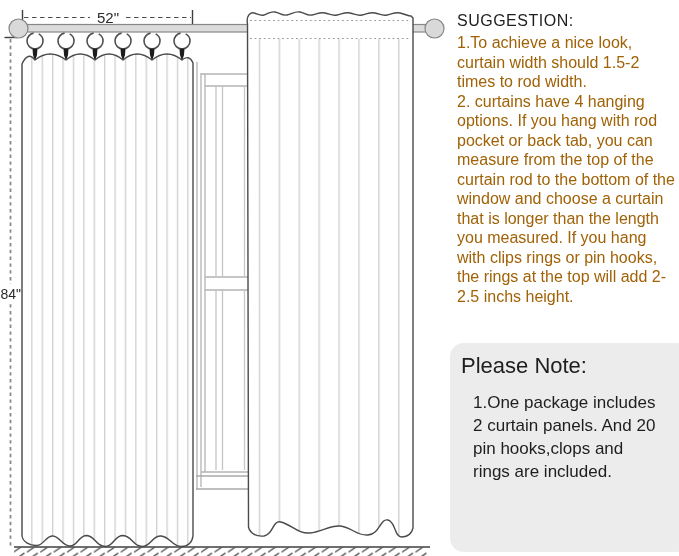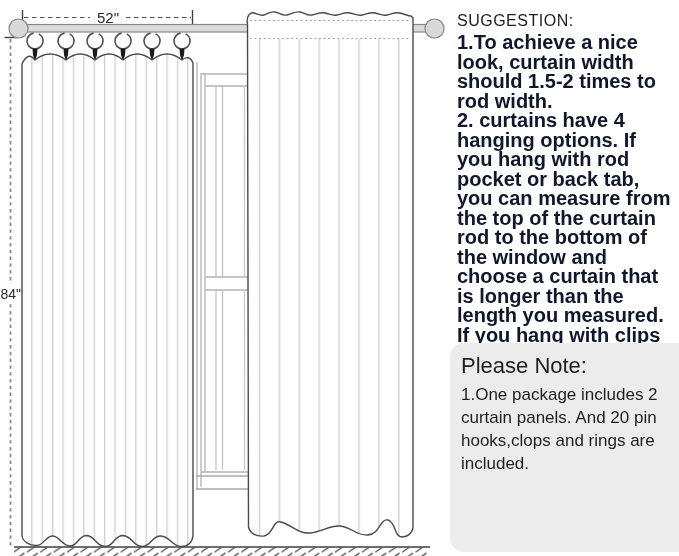--- a/index.html
+++ b/index.html
@@ -8,32 +8,32 @@
     font-family:"Liberation Sans",sans-serif;color:#222;
   }
   .diagram{position:absolute;left:0;top:0;}
   .suggestion{
     position:absolute;left:457px;top:12px;width:219px;
   }
   .suggestion h1{
     margin:0 0 3px 0;font-size:16px;font-weight:500;letter-spacing:0.5px;color:#1e1e1e;
   }
   .suggestion p{
-    margin:0;font-size:20px;line-height:19.5px;font-weight:700;color:#0f172a;
+    margin:0;font-size:16px;line-height:19.5px;font-weight:400;color:#a16207;
   }
   .note-box{
     position:absolute;left:450px;top:343px;width:240px;height:209px;
     background:#ececec;border-radius:14px;box-sizing:border-box;
     padding:10px 15px 8px 11px;
   }
   .note-box h2{
     margin:0 0 4px 0;font-size:22px;font-weight:400;color:#1e1e1e;
   }
   .note-box p{
-    margin:0;font-size:17px;line-height:23px;font-weight:400;color:#1e1e1e;
+    margin:12px;font-size:17px;line-height:23px;font-weight:400;color:#1e1e1e;
   }
   svg text{font-family:"Liberation Sans",sans-serif;fill:#2a2a2a;}
 </style>
 </head>
 <body>
 
 <div class="canvas">
 
   <svg class="diagram" width="679" height="556" viewBox="0 0 679 556">
     <defs>

